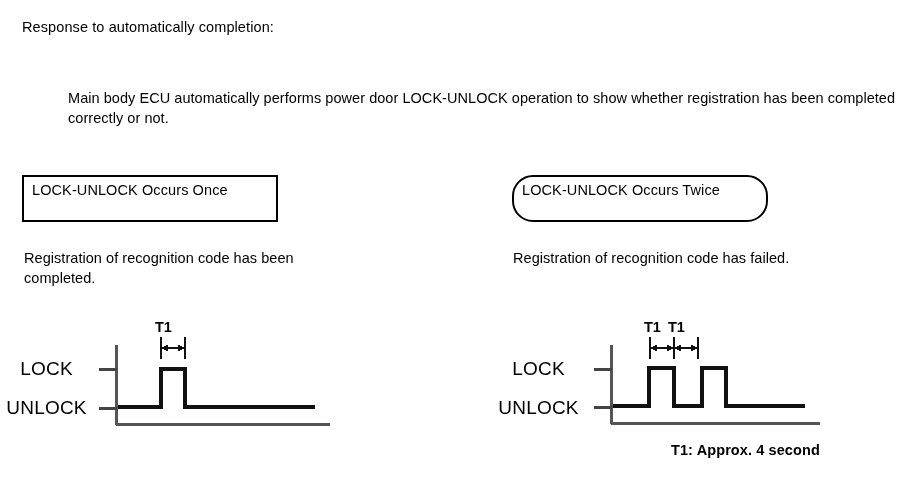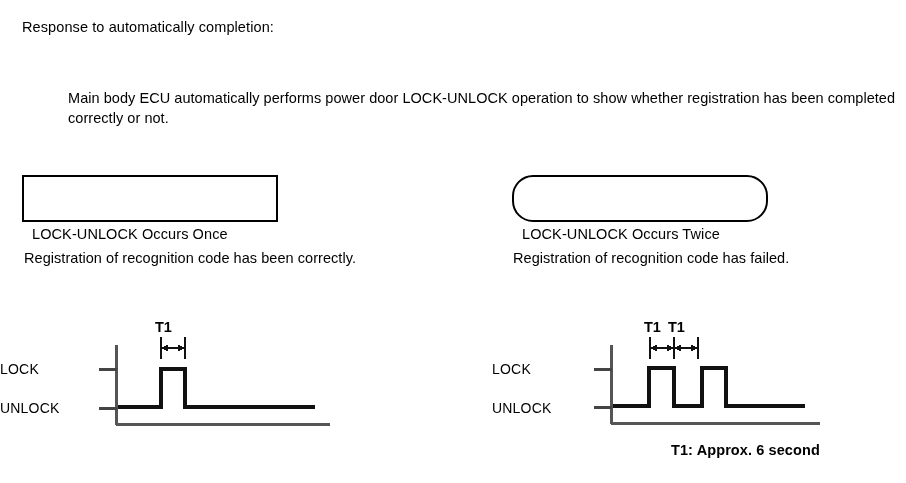--- a/index.html
+++ b/index.html
@@ -44,21 +44,20 @@
     border: 2px solid #000000;
     box-sizing: border-box;
     height: 47px;
     padding: 4px 0 0 8px;
   }
   .title-box .box-text {
     font-size: 14.5px;
     line-height: 19px;
     white-space: nowrap;
     letter-spacing: 0.1px;
-    margin-top: 44px;
   }
   #box-left  { left: 22px;  top: 175px; width: 256px; }
   #box-right { left: 512px; top: 175px; width: 256px; border-radius: 21px; }
 
   
   .result-text {
     font-size: 14.5px;
     line-height: 20px;
     width: 340px;
     letter-spacing: 0.05px;
@@ -71,23 +70,23 @@
     top: 0;
     left: 0;
     width: 906px;
     height: 483px;
     pointer-events: none;
   }
   .wave-panel svg { display: block; }
 
   
   .axis-label {
-    font-size: 14px;
+    font-size: 19px;
     line-height: 16px;
-    text-align: left;
+    text-align: center;
     white-space: nowrap;
     letter-spacing: 0.2px;
   }
   #lbl-lock-left    { left: 0px;   top: 361px; width: 93px; }
   #lbl-unlock-left  { left: 0px;   top: 400px; width: 93px; }
   #lbl-lock-right   { left: 492px; top: 361px; width: 93px; }
   #lbl-unlock-right { left: 492px; top: 400px; width: 93px; }
 
   
   .t1-caption {
@@ -119,21 +118,21 @@
 <div class="abs intro-par">Main body ECU automatically performs power door LOCK-UNLOCK operation to show whether registration has been completed correctly or not.</div>
 
 <div class="abs title-box" id="box-left">
   <div class="box-text">LOCK-UNLOCK Occurs Once</div>
 </div>
 
 <div class="abs title-box" id="box-right">
   <div class="box-text">LOCK-UNLOCK Occurs Twice</div>
 </div>
 
-<div class="abs result-text" id="result-left">Registration of recognition code has been correctly.</div>
+<div class="abs result-text" id="result-left">Registration of recognition code has been completed.</div>
 
 <div class="abs result-text" id="result-right">Registration of recognition code has failed.</div>
 
 <div class="abs wave-panel">
 <svg width="906" height="483" viewBox="0 0 906 483" xmlns="http://www.w3.org/2000/svg" shape-rendering="crispEdges">
 
   <g>
 
     <line x1="116.5" y1="345" x2="116.5" y2="425" stroke="#555555" stroke-width="3"></line>
 
@@ -185,13 +184,13 @@
 
 <div class="abs axis-label" id="lbl-lock-right">LOCK</div>
 <div class="abs axis-label" id="lbl-unlock-right">UNLOCK</div>
 
 <div class="abs t1-caption" id="t1-left">T1</div>
 
 <div class="abs t1-caption" id="t1-right-a">T1</div>
 
 <div class="abs t1-caption" id="t1-right-b">T1</div>
 
-<div class="abs" id="footnote">T1: Approx. 6 second</div>
+<div class="abs" id="footnote">T1: Approx. 4 second</div>
 
 </body></html>

